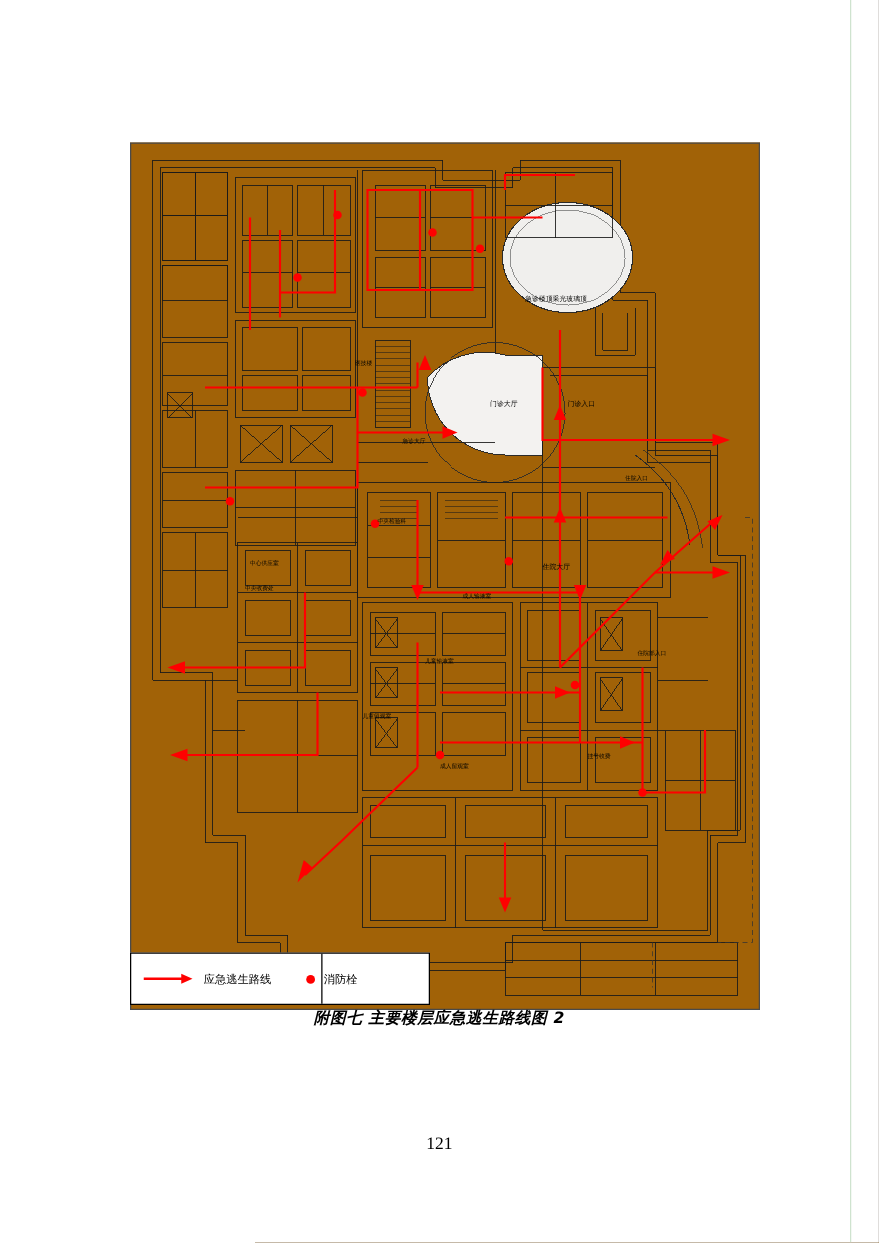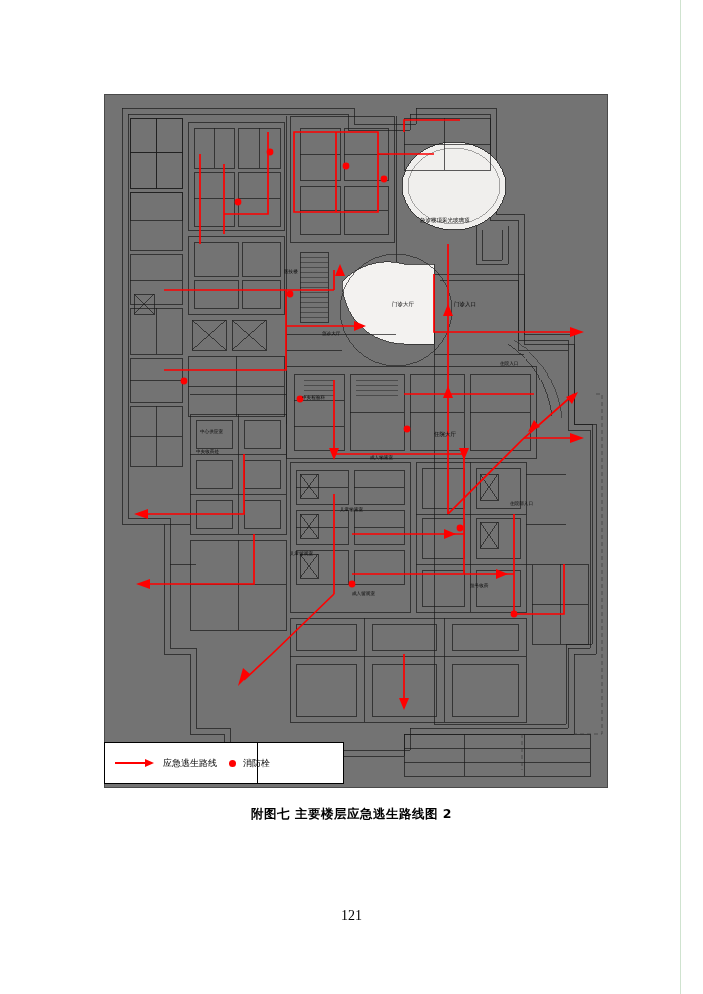--- a/index.html
+++ b/index.html
@@ -24,24 +24,24 @@
     position: absolute;
     top: 0;
     bottom: 0;
     right: 22px;
     width: 1px;
     background: #cfe3cf;
   }
   .plan-wrap {
     position: absolute;
     left: 104px;
-    top: 94px;
+    top: 114px;
     width: 504px;
     height: 694px;
-    background: #737373;
+    background: #a16207;
   }
   .plan-frame {
     position: absolute;
     inset: 0;
     border: 1px solid #4a4a4a;
     box-sizing: border-box;
   }
   .plan-svg {
     position: absolute;
     inset: 0;
@@ -66,21 +66,21 @@
     align-items: center;
   }
   .legend-item {
     display: flex;
     align-items: center;
     font-size: 9px;
     color: #000;
     line-height: 1;
   }
   .legend-item.first { margin-left: 10px; }
-  .legend-item.second { margin-left: 12px; }
+  .legend-item.second { margin-left: 28px; }
   .legend-arrow {
     width: 40px;
     height: 10px;
     position: relative;
     margin-right: 8px;
   }
   .legend-arrow .shaft {
     position: absolute;
     left: 0;
     top: 4px;
@@ -116,20 +116,21 @@
     position: absolute;
     left: 0;
     right: 0;
     top: 806px;
     text-align: center;
     font-family: "DejaVu Sans", sans-serif;
     font-size: 12.5px;
     font-weight: bold;
     color: #000;
     letter-spacing: 0.5px;
+    font-style: italic;
   }
   .page-number {
     position: absolute;
     left: 0;
     right: 0;
     top: 908px;
     text-align: center;
     font-family: "Liberation Serif", serif;
     font-size: 14px;
     color: #000;

